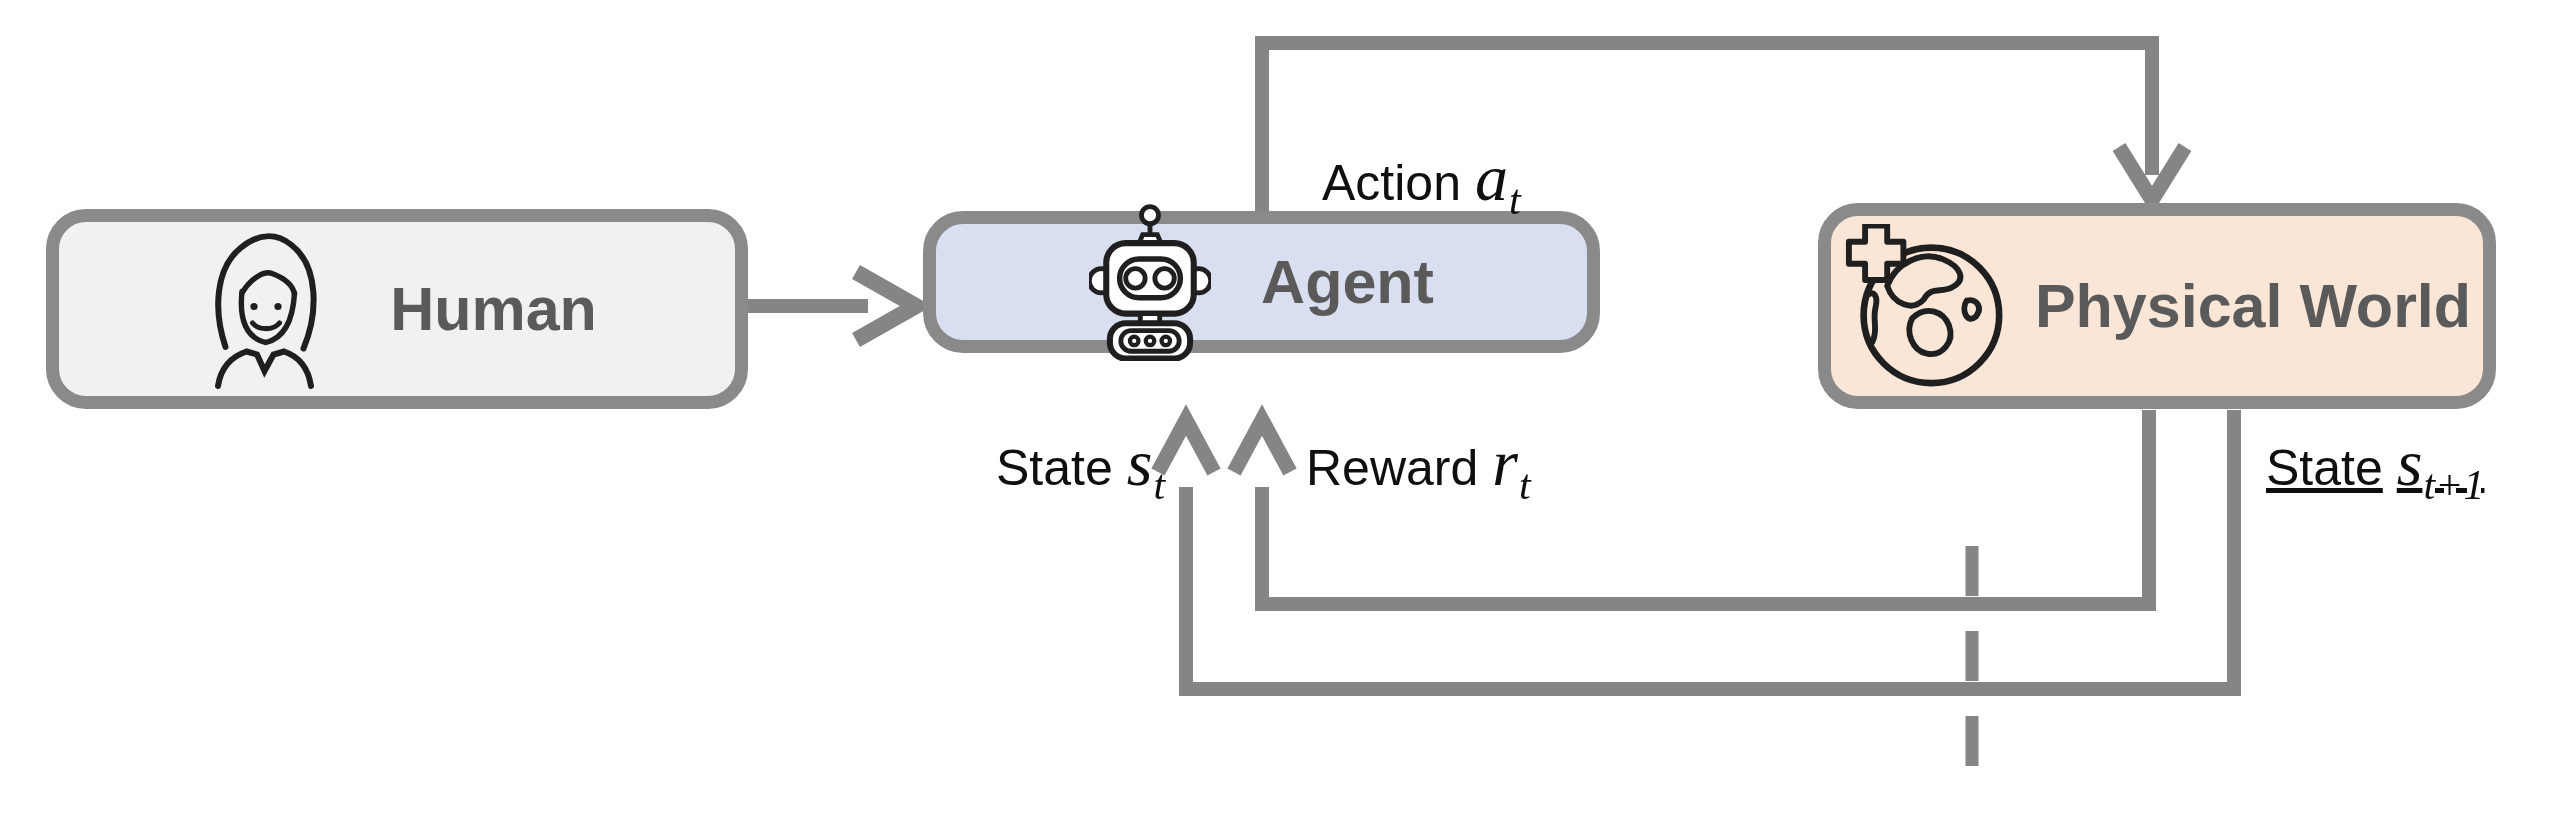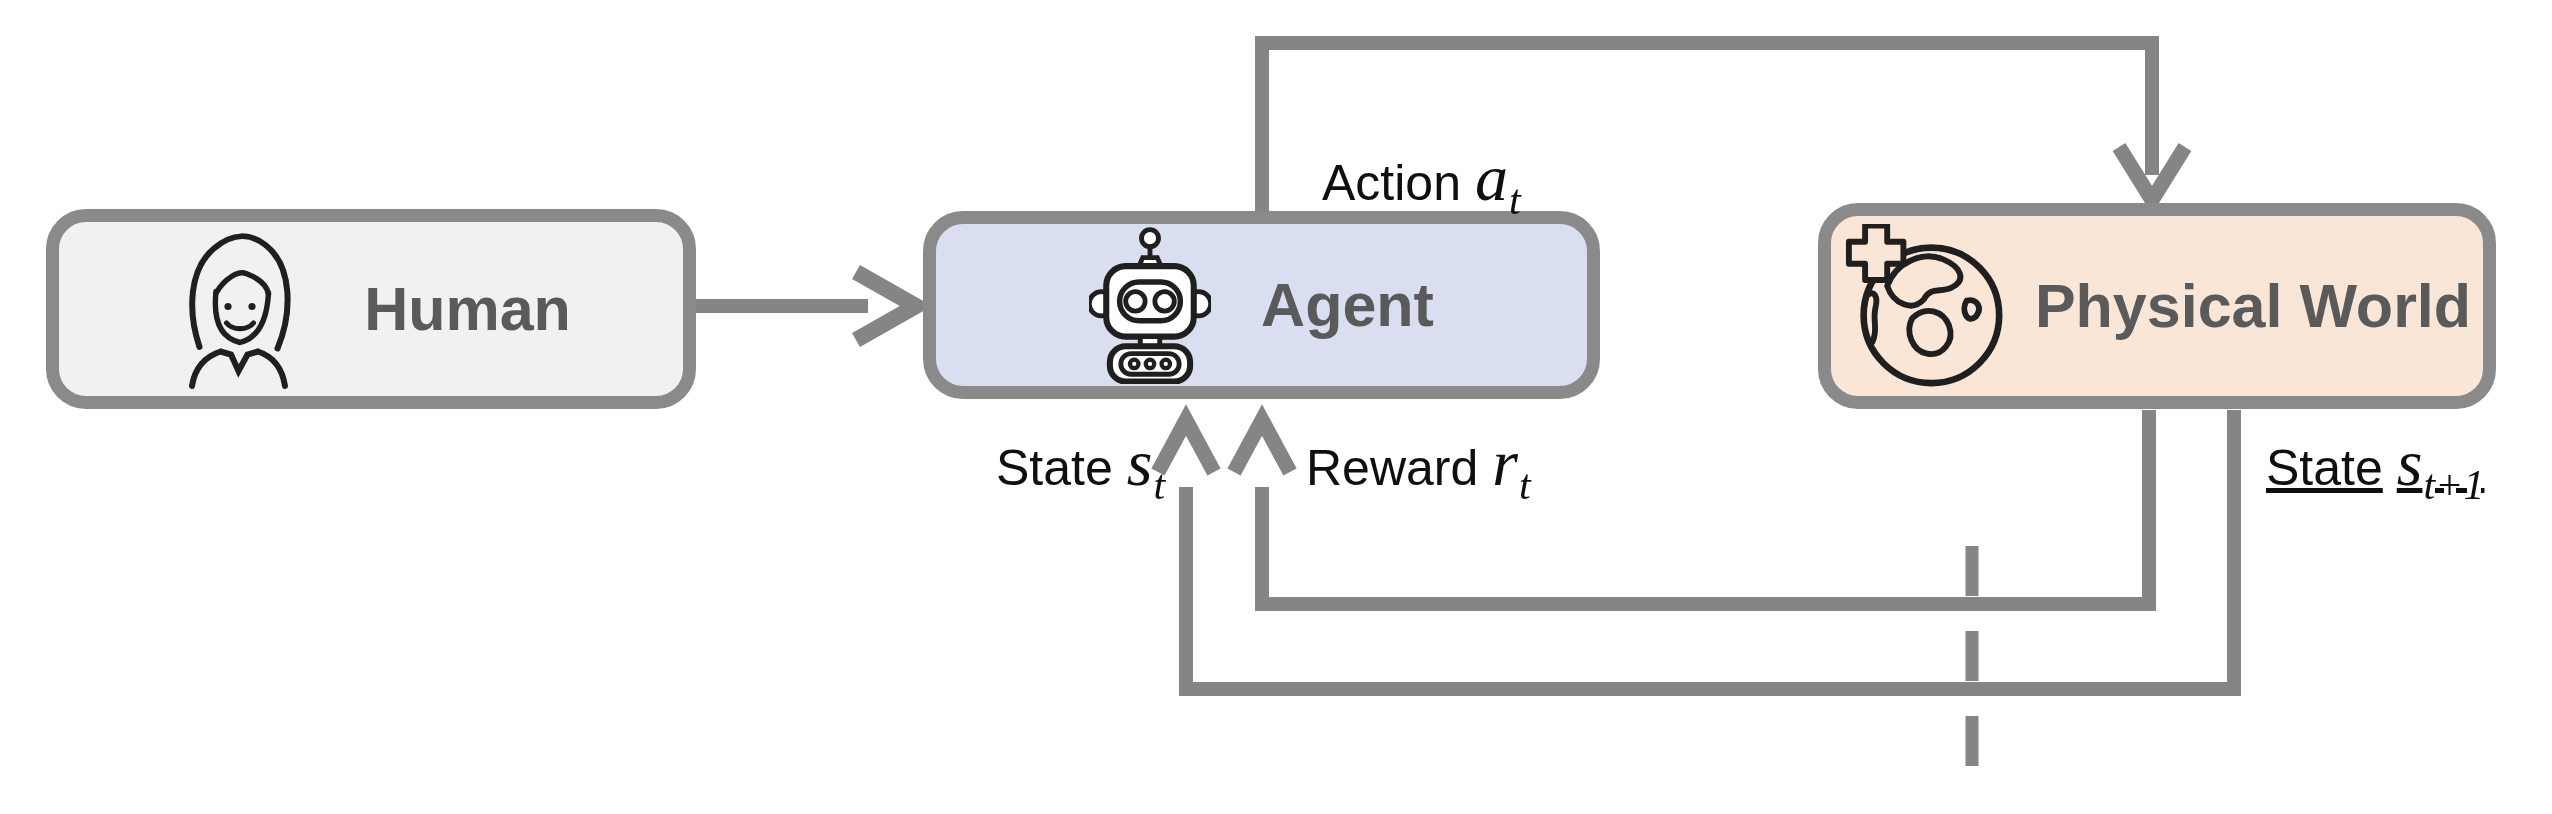--- a/index.html
+++ b/index.html
@@ -13,22 +13,22 @@
     fill:none;stroke:var(--line,#858585);stroke-width:14;stroke-linejoin:miter;stroke-linecap:butt;
   }
   .connectors .head{stroke-width:15;}
   .connectors .goalhead{stroke-width:16;}
   .connectors .dashed{stroke-width:13;stroke-dasharray:50 35;}
   .node{
     position:absolute;box-sizing:border-box;
     border:13px solid var(--border,#8a8a8a);border-radius:40px;
     display:flex;align-items:center;justify-content:center;
   }
-  .node-human{left:46px;top:209px;width:650px;height:200px;background:var(--human-fill,#f1f1f2);gap:58px;}
-  .node-agent{left:923px;top:211px;width:677px;height:188px;background:var(--agent-fill,#d9dff0);gap:50px;}
+  .node-human{left:46px;top:209px;width:702px;height:200px;background:var(--human-fill,#f1f1f2);gap:58px;}
+  .node-agent{left:923px;top:211px;width:677px;height:142px;background:var(--agent-fill,#d9dff0);gap:50px;}
   .node-world{left:1818px;top:203px;width:678px;height:206px;background:var(--world-fill,#fae6d7);gap:27px;}
   .node .title{
     font-size:61px;font-weight:bold;color:var(--title-text,#5a5a5a);
     white-space:nowrap;letter-spacing:0px;
   }
   .icon{flex:0 0 auto;}
   .icon .ln{fill:none;stroke:var(--icon-stroke,#1f1f1f);}
   .icon .fillw{fill:#ffffff;stroke:var(--icon-stroke,#1f1f1f);}
   .icon .fillpeach{fill:var(--world-fill,#fae6d7);stroke:var(--icon-stroke,#1f1f1f);}
   .icon .dot{fill:var(--icon-stroke,#1f1f1f);stroke:none;}

